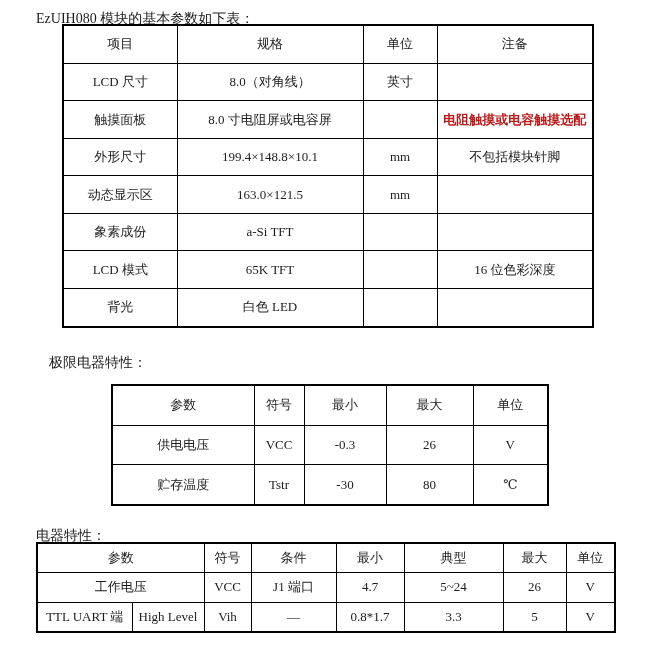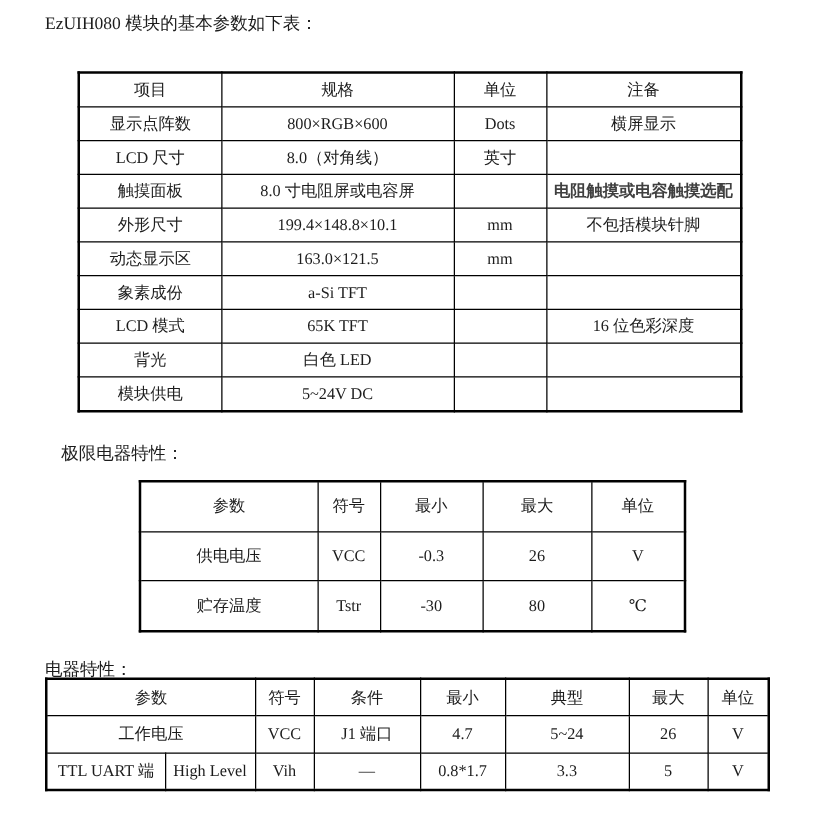--- a/index.html
+++ b/index.html
@@ -14,49 +14,43 @@
   #title3{left:36px;top:504px;margin-top:23px;}
   table{
     position:absolute;border-collapse:collapse;table-layout:fixed;
     border:2px solid #000000;
   }
   td,th{
     border:1px solid #000000;text-align:center;vertical-align:middle;
     font-size:13px;font-weight:normal;padding:0 2px;overflow:hidden;
     white-space:nowrap;
   }
-  .t1{left:62px;top:57px;width:530px;height:273px;padding-left:28px;}
+  .t1{left:62px;top:24px;width:530px;height:304px;padding-left:28px;}
   .t2{left:111px;top:384px;width:436px;height:122px;}
   .t3{left:36px;top:542px;width:578px;height:91px;}
-  .hl{color:#404040;font-weight:bold;text-align:center;}
+  .hl{color:#b91c1c;font-weight:bold;text-align:center;}
 </style>
 </head>
 <body>
 
 <div class="doc-title" id="title1">EzUIH080 模块的基本参数如下表：</div>
 
 <table class="t1">
   <colgroup>
       <col style="width:114px">
       <col style="width:186px">
       <col style="width:74px">
       <col style="width:156px">
     </colgroup>
   <tbody>
       <tr>
     <th>项目</th>
     <th>规格</th>
     <th>单位</th>
     <th>注备</th>
-  </tr>
-  <tr>
-    <td>显示点阵数</td>
-    <td>800×RGB×600</td>
-    <td>Dots</td>
-    <td>横屏显示</td>
   </tr>
   <tr>
     <td>LCD 尺寸</td>
     <td>8.0（对角线）</td>
     <td>英寸</td>
     <td></td>
   </tr>
   <tr>
     <td>触摸面板</td>
     <td>8.0 寸电阻屏或电容屏</td>
@@ -83,26 +77,20 @@
   </tr>
   <tr>
     <td>LCD 模式</td>
     <td>65K TFT</td>
     <td></td>
     <td>16 位色彩深度</td>
   </tr>
   <tr>
     <td>背光</td>
     <td>白色 LED</td>
-    <td></td>
-    <td></td>
-  </tr>
-  <tr>
-    <td>模块供电</td>
-    <td>5~24V DC</td>
     <td></td>
     <td></td>
   </tr>
 </tbody>
   </table>
 
 <div class="doc-title" id="title2">极限电器特性：</div>
 
 <table class="t2">
   <colgroup>

